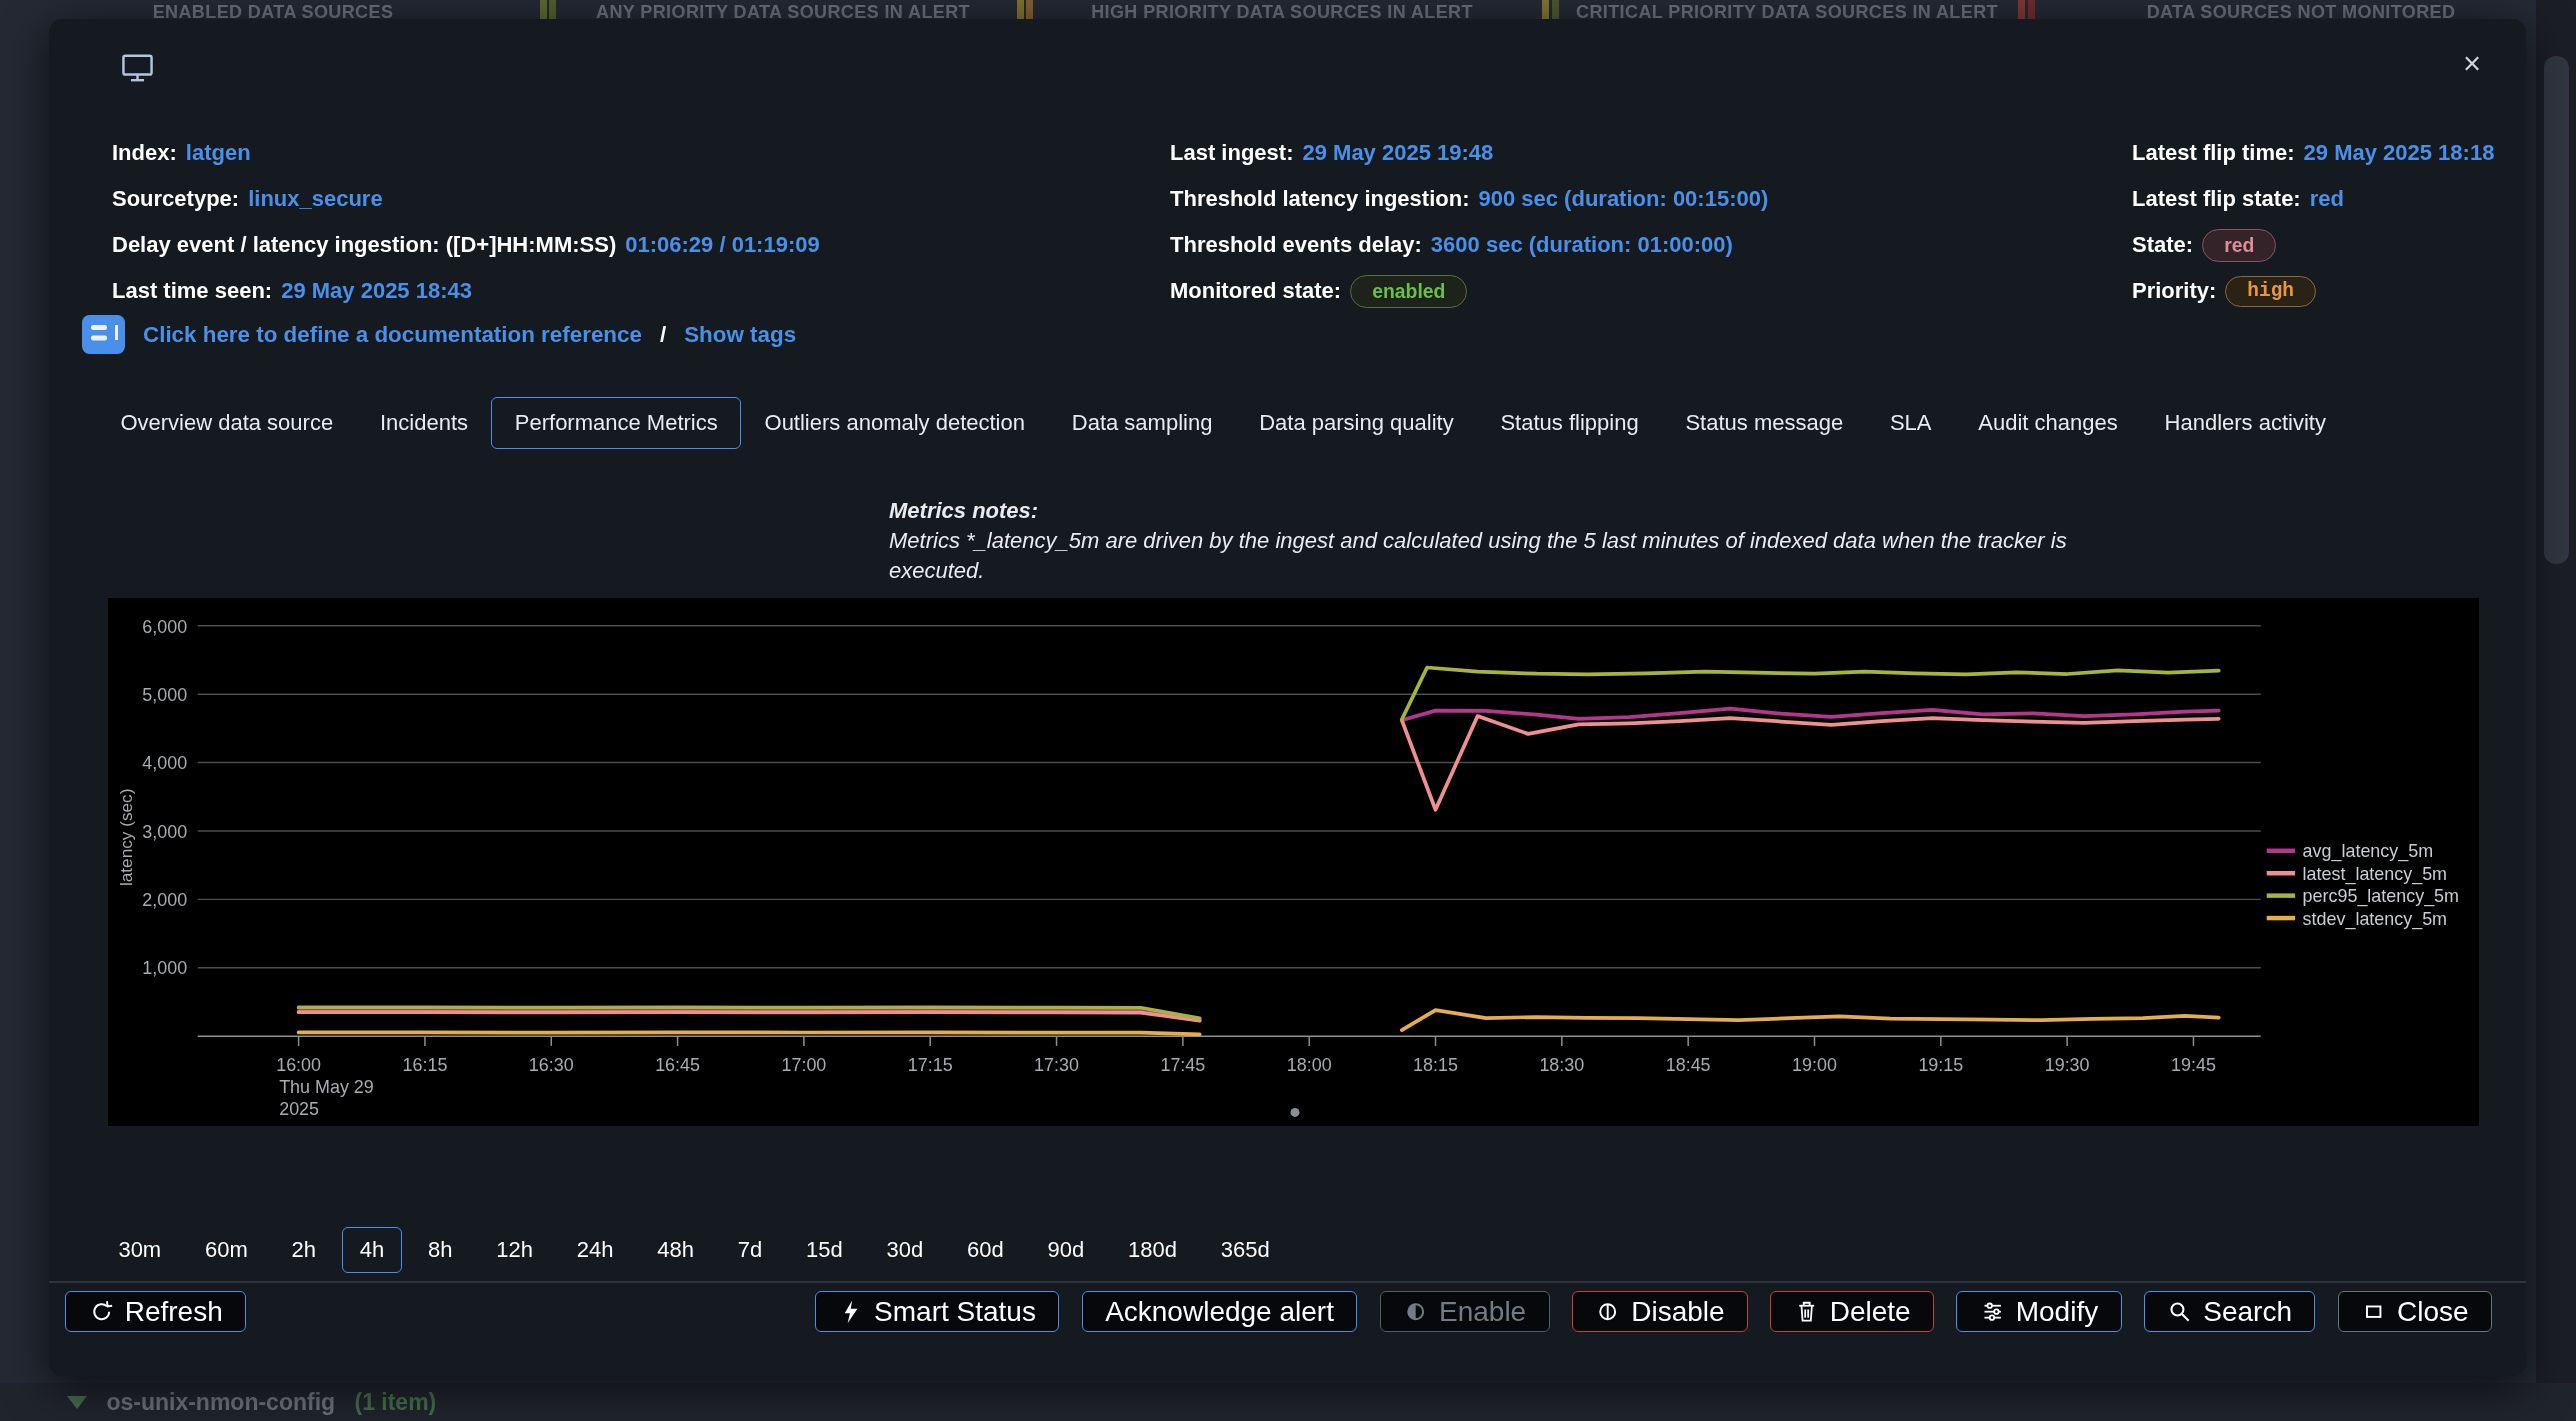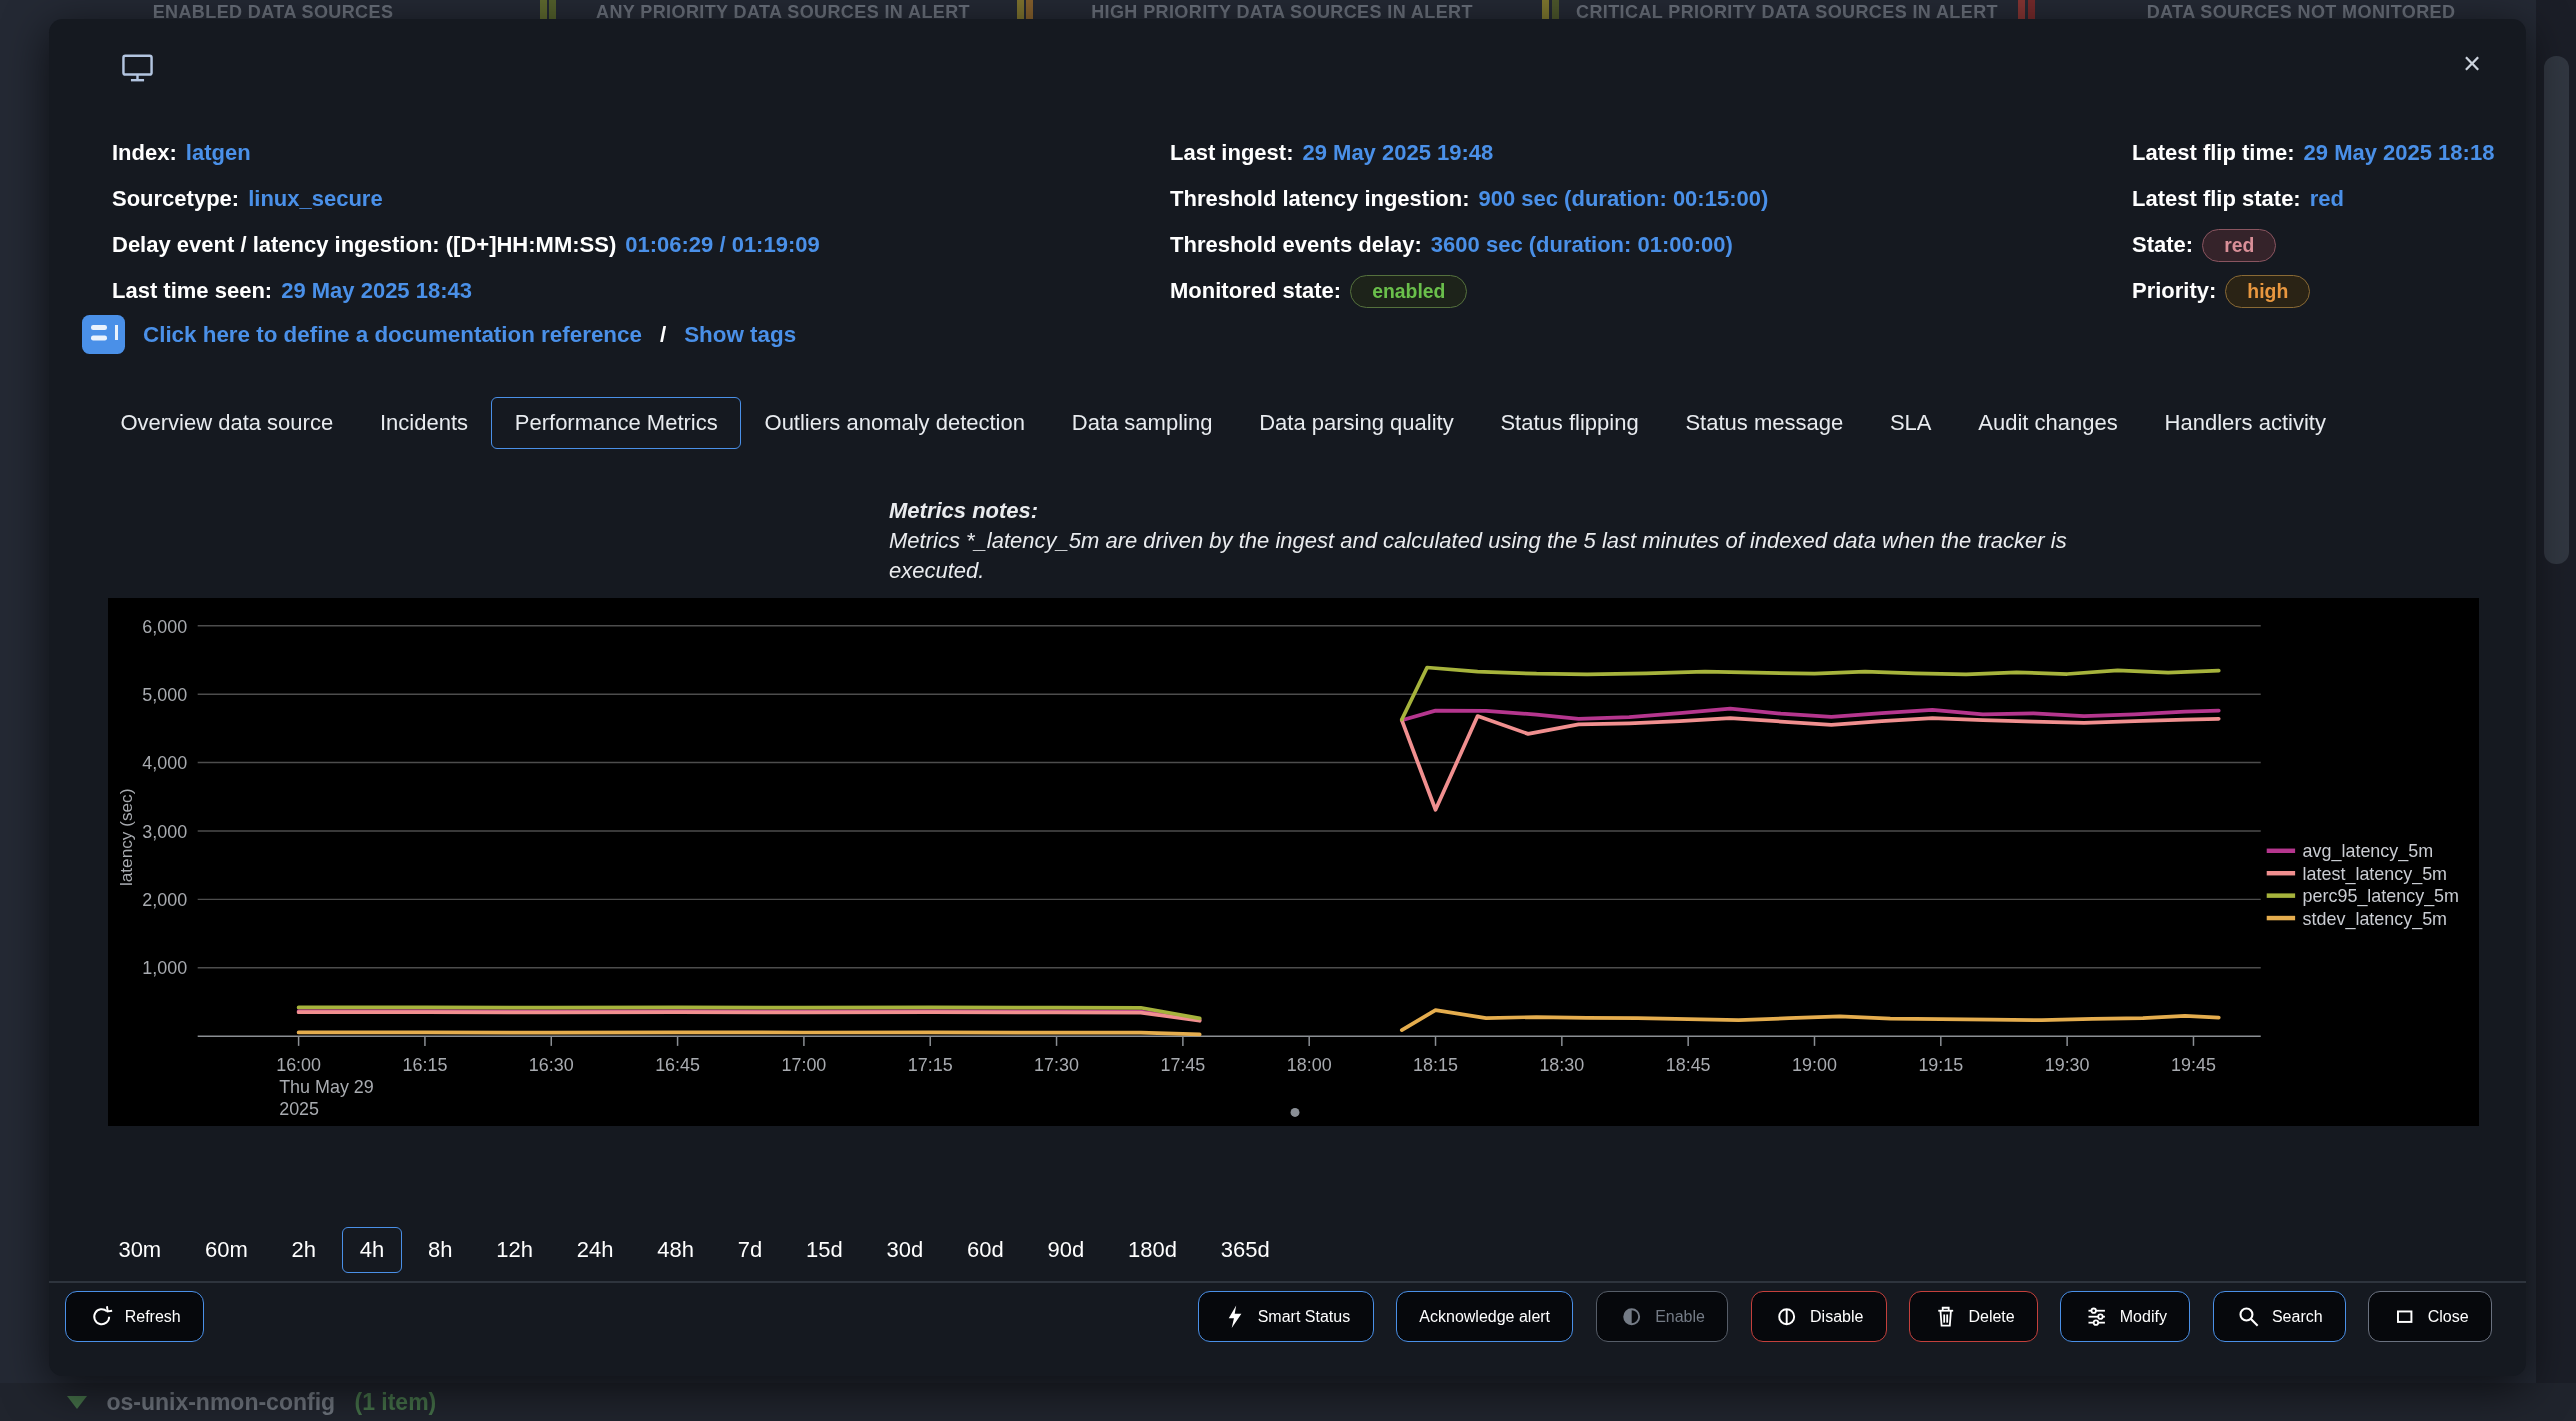--- a/index.html
+++ b/index.html
@@ -45,21 +45,21 @@
   .info-col{position:absolute;top:111px;}
   #info-col-0{left:63px;width:792px;}
   #info-col-1{left:1121px;width:673px;}
   #info-col-2{left:2083px;width:389px;}
   .info-row{height:46px;display:flex;align-items:center;gap:9px;white-space:nowrap;}
   .info-label{color:#ffffff;font-weight:bold;font-size:22px;}
   .info-value{font-weight:bold;font-size:22px;color:#4a90e8;}
   .pill{display:inline-block;font-weight:bold;font-size:19.4px;border-radius:19.4px;padding:3.7px 21px;border:1.5px solid;}
   .pill-green{color:#6abf4b;border-color:#55713d;background:#1d231a;}
   .pill-red{color:#d98f98;border-color:#8a5560;background:#35232a;}
-  .pill-orange{color:#e8973f;border-color:#8a6a35;background:#2a2315;}
+  .pill-orange{color:#e8973f;border-color:#8a6a35;background:#2a2315;font-family:Liberation Mono, monospace;}
   
   #doc-row{position:absolute;left:33px;top:296px;display:flex;align-items:center;gap:18px;}
   #doc-row .doc-icon{width:43px;height:39px;background:#4a90e8;border-radius:7.5px;position:relative;}
   #doc-row .doc-icon:before{content:"";position:absolute;left:9px;top:9.7px;width:16.4px;height:4.5px;background:#eaf2fc;border-radius:2.2px;box-shadow:0 10.5px 0 #eaf2fc;}
   #doc-row .doc-icon:after{content:"";position:absolute;right:7.5px;top:9.7px;width:6px;height:15px;border-right:3.7px solid #eaf2fc;}
   .doc-link{color:#4a90e8;font-weight:bold;font-size:22.4px;cursor:pointer;}
   .doc-sep{color:#ffffff;font-weight:bold;font-size:22.4px;}
   
   #tabs{position:absolute;left:48px;top:378px;display:flex;align-items:center;}
   .tab{
@@ -86,23 +86,23 @@
   #ranges{position:absolute;left:52px;top:1208px;display:flex;align-items:center;gap:9px;}
   .range{
     color:#ffffff;font-size:22px;padding:9px 16.4px;border:1.5px solid transparent;border-radius:6px;cursor:pointer;
   }
   .range.active{border-color:#4a90e8;}
   #footer-divider{position:absolute;left:0;right:0;top:1262px;height:1.5px;background:#2e343d;}
   
   #footer-left{position:absolute;left:16.4px;top:1272px;display:flex;gap:21px;}
   #footer-right{position:absolute;right:34px;top:1272px;display:flex;gap:22.4px;}
   .fbtn{
-    height:51px;display:flex;align-items:center;gap:10.5px;padding:0 22.4px;
-    background:#06080c;border-radius:12px;border:1.9px solid;cursor:pointer;
-    color:#ffffff;font-size:16px;font-family:inherit;white-space:nowrap;
+    height:41px;display:flex;align-items:center;gap:10.5px;padding:0 22.4px;
+    background:#06080c;border-radius:6px;border:1.9px solid;cursor:pointer;
+    color:#ffffff;font-size:28px;font-family:inherit;white-space:nowrap;
   }
   .fbtn .bicon{display:flex;align-items:center;}
   .fbtn-blue{border-color:#4a90e8;}
   .fbtn-red{border-color:#c4403c;}
   .fbtn-gray{border-color:#6b7280;}
   .fbtn-disabled{border-color:#565d68;color:#747b86;cursor:default;}
 </style>
 </head>
 <body>
 

